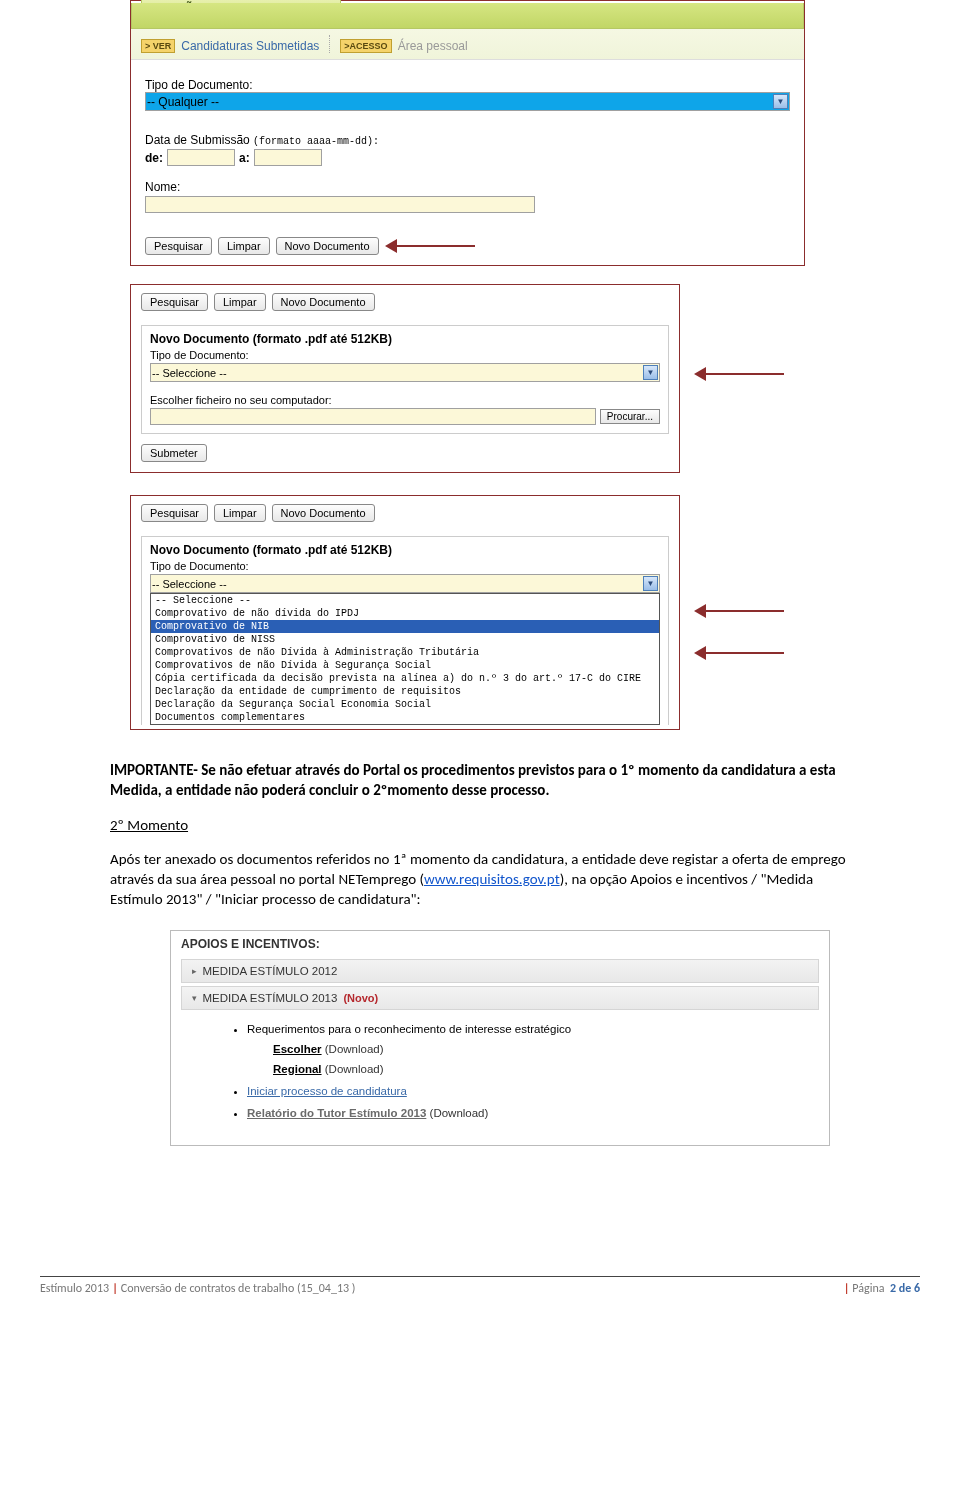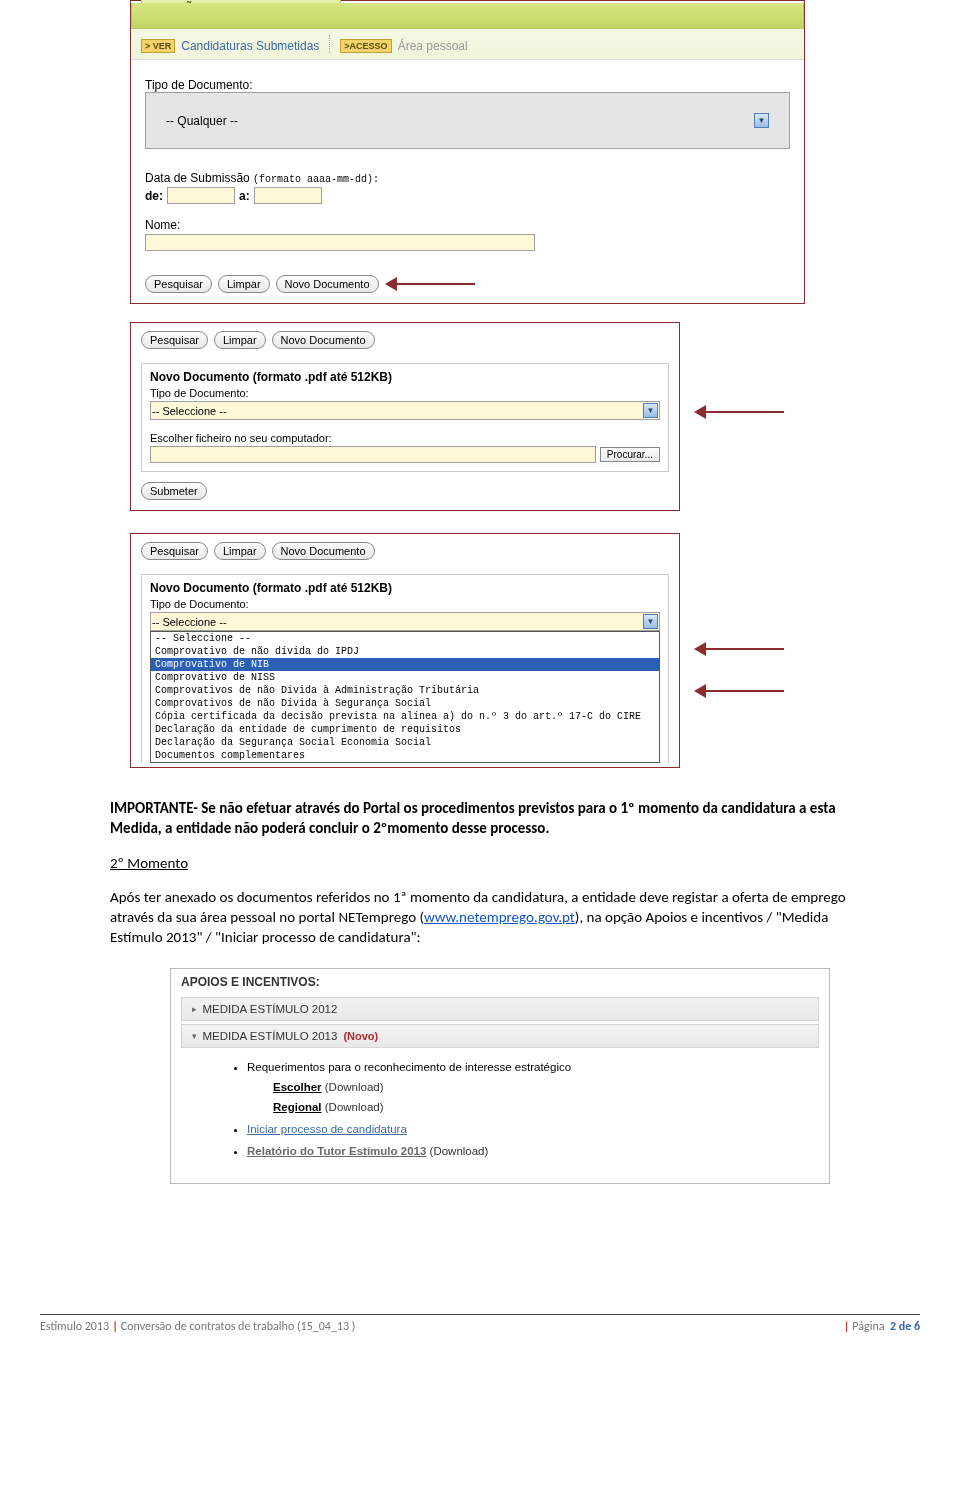--- a/index.html
+++ b/index.html
@@ -11,32 +11,32 @@
     .p1-header { background: linear-gradient(#d6e682, #c1d666); padding: 4px 10px; font-weight: bold; color: #4b5f1f; font-size: 13px; border: 1px solid #b5c864; border-top: 0; position: relative; }
     .p1-headertab { position: absolute; top: -3px; left: 10px; background: linear-gradient(#e8f0b0, #d6e682); border: 1px solid #b5c864; border-bottom: none; padding: 3px 10px; font-weight: bold; color: #4b5f1f; font-size: 12px; }
     .p1-header-inner { padding-left: 10px; padding-top: 2px; }
     .p1-subbar { background: linear-gradient(#f5f8e3, #f0f4da); padding: 6px 10px; border-bottom: 1px solid #ddd; display: flex; align-items: flex-end; gap: 6px; }
     .badge-btn { background: #f5d36a; border: 1px solid #c0a030; font-size: 9px; padding: 1px 3px; font-weight: bold; color: #5a4a10; cursor: pointer; font-family: Arial; }
     .sub-link { color: #3a6aa8; font-size: 12px; }
     .p1-divider { border-left: 1px dotted #aaa; height: 18px; margin: 0 4px; }
     .p1-body { padding: 18px 14px 10px 14px; background: #fff; }
     .p1-body label, .p1-body .lbl { font-size: 12px; color: #000; }
     .select-row { margin-bottom: 22px; }
-    .qselect { width: 100%; background: #e5e5e5; border: 1px solid #a0a0a0; padding: 20px; font-size: 12px; position: relative; }
+    .qselect { width: 100%; background: #0ea5e9; border: 1px solid #a0a0a0; padding: 1px; font-size: 12px; position: relative; }
     .qselect-inner { display:flex; justify-content: space-between; align-items: center; }
     .dropdown-arrow { width: 15px; height: 15px; background: linear-gradient(#d7e7fa, #9abee8); border: 1px solid #4d7fb9; display:flex; align-items:center; justify-content:center; font-size: 8px; color: #2a4a7a; }
     .date-row { margin-bottom: 14px; font-size: 12px; }
     .date-row .hint { font-family: 'Courier New', monospace; font-size: 10px; }
     .date-inputs { margin-top: 2px; display:flex; align-items:center; gap: 4px; }
     .date-inputs b { font-size: 12px; }
     .date-inputs input { background: #fcf8d8; border: 1px solid #a0a0a0; width: 68px; height: 17px; font-size: 11px; padding: 0 2px; }
     .nome-row { margin-bottom: 24px; font-size: 12px; }
     .nome-row input { display:block; margin-top: 2px; background: #fcf8d8; border: 1px solid #a0a0a0; width: 390px; height: 17px; padding: 0 2px; }
     .btn-row { display:flex; gap: 6px; align-items:center; }
-    .ui-btn { background: linear-gradient(#fdfdfd, #e8e8e8); border: 1px solid #888; border-radius: 9px; font-size: 11px; padding: 2px 8px; cursor: pointer; font-family: Arial; }
+    .ui-btn { background: linear-gradient(#fdfdfd, #e8e8e8); border: 1px solid #888; border-radius: 3px; font-size: 11px; padding: 2px 8px; cursor: pointer; font-family: Arial; }
     .arrow-left-long { width: 90px; height: 14px; position: relative; }
     .arrow-left-long::before { content:''; position:absolute; top:6px; left:12px; right:0; height:2px; background:#8b2d2d; }
     .arrow-left-long::after { content:''; position:absolute; left:0; top:0; border-right: 12px solid #8b2d2d; border-top: 7px solid transparent; border-bottom: 7px solid transparent; }
 
     
     .panel23 { border: 1.5px solid #8b2d2d; margin-left: 90px; margin-right: 240px; padding: 8px 10px 10px 10px; margin-bottom: 22px; position: relative; }
     .panel2-ext { position: relative; margin-bottom: 22px; }
     .panel3-ext { position: relative; margin-bottom: 30px; }
     .panel-arrow-r { position:absolute; right:-105px; width:90px; height:14px; }
     .panel-arrow-r::before { content:''; position:absolute; top:6px; left:12px; right:0; height:2px; background:#8b2d2d; }
@@ -203,21 +203,21 @@
       </div>
       <span class="panel-arrow-r" style="top: 108px;"></span>
       <span class="panel-arrow-r" style="top: 150px;"></span>
     </div>
   </div>
 
   <div class="body-text">
     <p><span class="h">IMPORTANTE- Se não efetuar através do Portal os procedimentos previstos para o 1º momento da candidatura a esta Medida, a entidade não poderá concluir o 2ºmomento desse processo.</span></p>
     <p><span class="ul">2º Momento</span></p>
     <p>
-      <span>Após ter anexado os documentos referidos no 1ª momento da candidatura, a entidade deve registar a oferta de emprego através da sua área pessoal no portal NETemprego (</span><a href="#">www.netemprego.gov.pt</a><span>), na opção Apoios e incentivos / "Medida Estímulo 2013" / "Iniciar processo de candidatura":</span>
+      <span>Após ter anexado os documentos referidos no 1ª momento da candidatura, a entidade deve registar a oferta de emprego através da sua área pessoal no portal NETemprego (</span><a href="#">www.requisitos.gov.pt</a><span>), na opção Apoios e incentivos / "Medida Estímulo 2013" / "Iniciar processo de candidatura":</span>
     </p>
   </div>
 
   <div class="panel4">
     <div class="p4-title">APOIOS E INCENTIVOS:</div>
     <div class="p4-row">
       <span class="caret">▸</span>
       <span>MEDIDA ESTÍMULO 2012</span>
     </div>
     <div class="p4-row">

